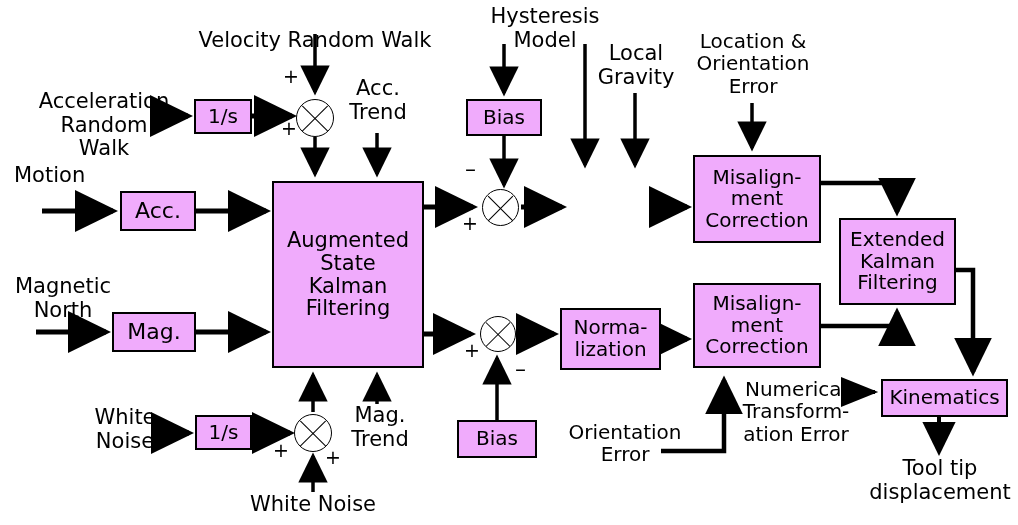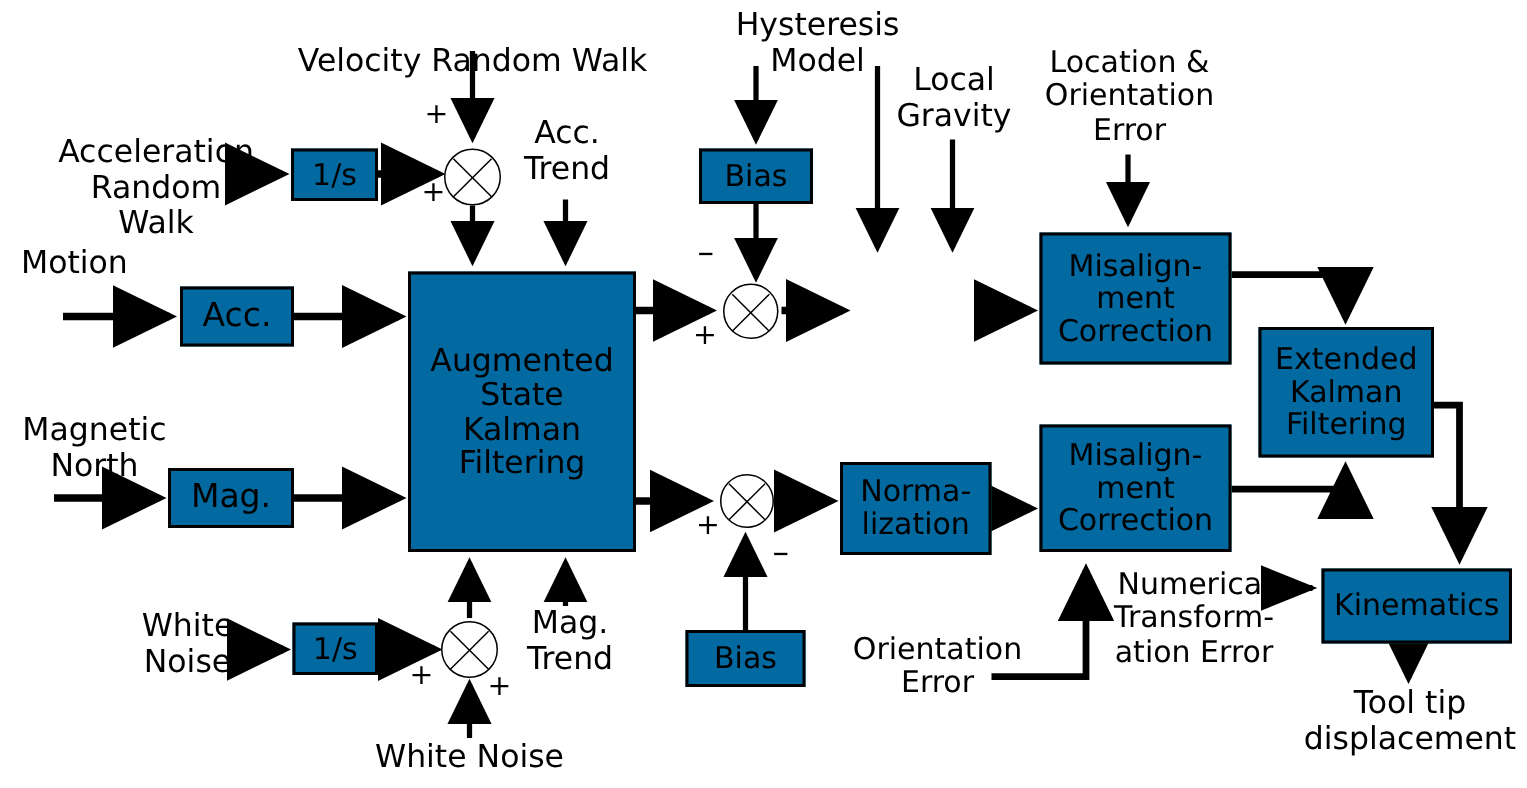--- a/index.html
+++ b/index.html
@@ -1,19 +1,19 @@
 <!DOCTYPE html>
 <html><head>
 <meta charset="utf-8">
 <style>
   html,body{margin:0;padding:0;background:#ffffff;}
   body{width:1018px;height:525px;overflow:hidden;font-family:"DejaVu Sans",sans-serif;}
   #stage{position:relative;width:1018px;height:525px;background:#fff;}
   svg#wires{position:absolute;left:0;top:0;width:1018px;height:525px;}
-  .blk{position:absolute;border:2px solid #000;background:#0369a1;box-sizing:border-box;
+  .blk{position:absolute;border:2px solid #000;background:#f0abfc;box-sizing:border-box;
        display:flex;align-items:center;justify-content:center;text-align:center;
        font-family:"DejaVu Sans",sans-serif;color:#000;line-height:1.08;}
   .lbl{position:absolute;color:#000;font-family:"DejaVu Sans",sans-serif;
        text-align:center;line-height:1.12;white-space:pre;}
   .sgn{position:absolute;color:#000;font-family:"DejaVu Sans",sans-serif;
        font-size:19px;line-height:1;}
   .sum{position:absolute;border:1px solid #000;border-radius:50%;background:#fff;box-sizing:border-box;}
   .sum i{position:absolute;left:0;top:50%;width:100%;height:1px;background:#000;
          transform-origin:center;display:block;}
 </style>
@@ -142,21 +142,21 @@
 Correction</div>
 
   <div class="blk" style="left:693px;top:283px;width:128px;height:85px;font-size:20px;white-space:pre-line;">Misalign-
 ment
 Correction</div>
 
   <div class="blk" style="left:839px;top:218px;width:117px;height:87px;font-size:20px;white-space:pre-line;">Extended
 Kalman
 Filtering</div>
 
-  <div class="blk" style="left:881px;top:379px;width:127px;height:50px;font-size:20px;text-align:right;">Kinematics</div>
+  <div class="blk" style="left:881px;top:379px;width:127px;height:38px;font-size:20px;text-align:right;">Kinematics</div>
 
   <div class="lbl" style="left:196px;top:8px;width:238px;font-size:21px;margin-top:21px;">Velocity Random Walk</div>
 
   <div class="lbl" style="left:28px;top:90px;width:152px;font-size:21px;">Acceleration
 Random
 Walk</div>
 
   <div class="lbl" style="left:336px;top:77px;width:84px;font-size:21px;">Acc.
 Trend</div>
 

